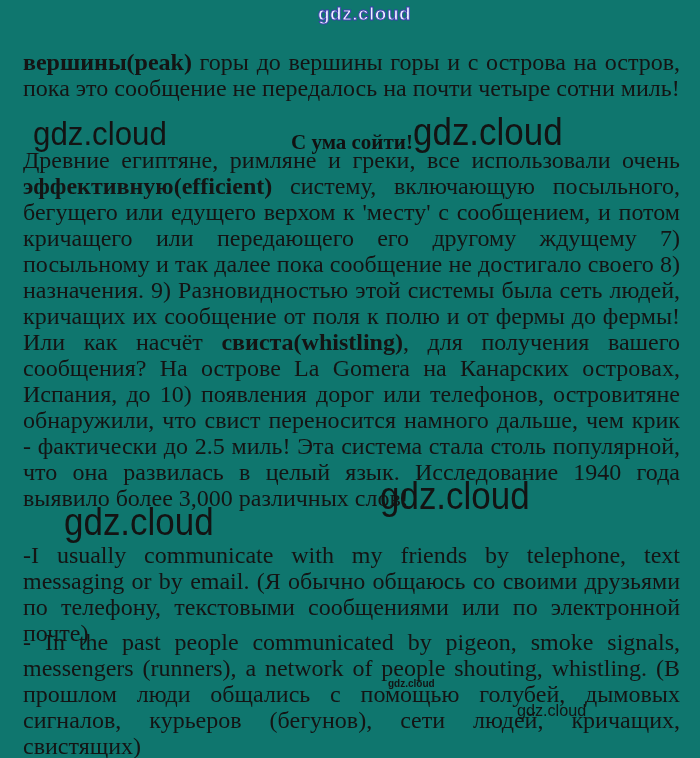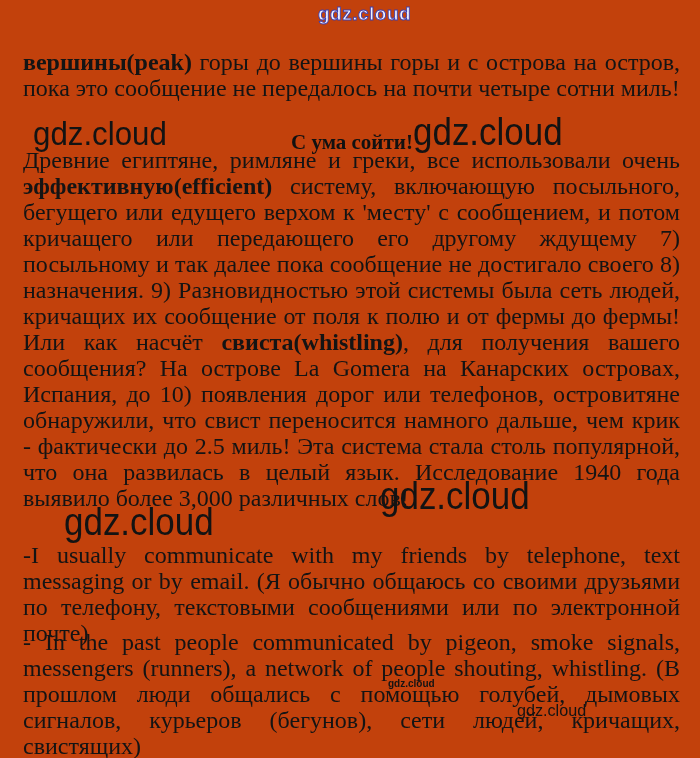--- a/index.html
+++ b/index.html
@@ -2,21 +2,21 @@
 <html><head>
 <meta charset="utf-8">
 <style>
   html, body { margin: 0; padding: 0; }
   body { background: #ffffff; }
 
   .page {
     position: relative;
     width: 700px;
     height: 758px;
-    background: #c2410c;
+    background: #0f766e;
     font-family: "Liberation Serif", serif;
     color: #141414;
     overflow: hidden;
   }
 
   .para {
     position: absolute;
     left: 23px;
     width: 657px;
     margin: 0;

